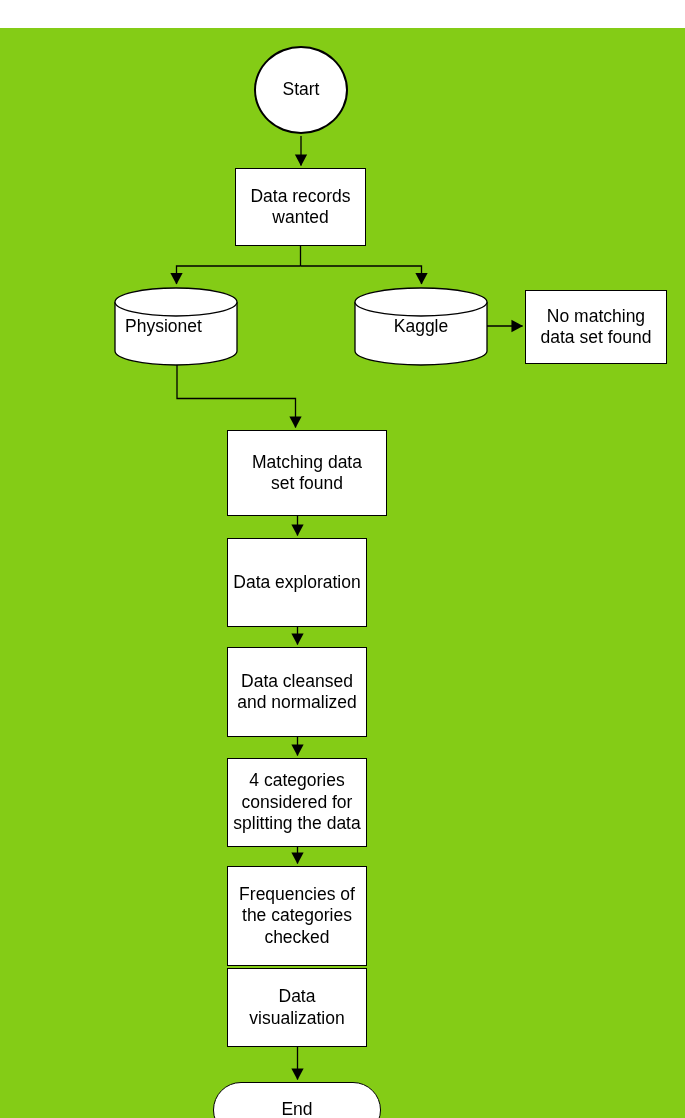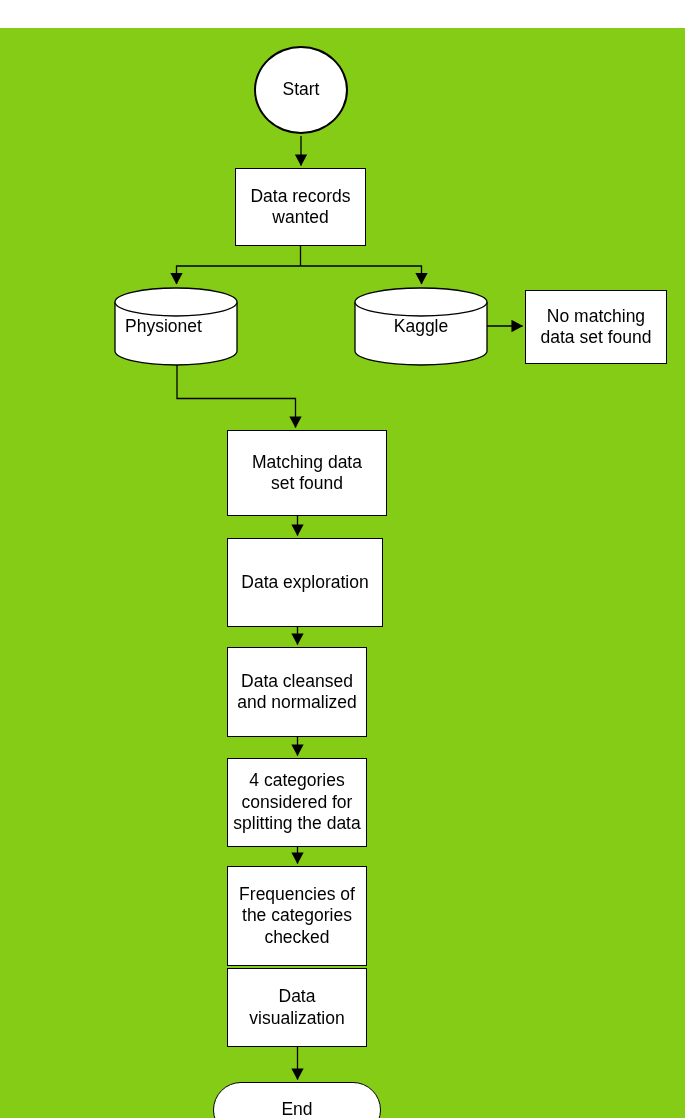--- a/index.html
+++ b/index.html
@@ -109,21 +109,21 @@
   <div class="node rect" style="left:525px; top:262px; width:142px; height:74px;">
     <span class="label">No matching
 data set found</span>
   </div>
 
   <div class="node rect" style="left:227px; top:402px; width:160px; height:86px;">
     <span class="label">Matching data
 set found</span>
   </div>
 
-  <div class="node rect" style="left:227px; top:510px; width:156px; height:89px;">
+  <div class="node rect" style="left:227px; top:510px; width:140px; height:89px;">
     <span class="label">Data exploration</span>
   </div>
 
   <div class="node rect" style="left:227px; top:619px; width:140px; height:90px;">
     <span class="label">Data cleansed
 and normalized</span>
   </div>
 
   <div class="node rect" style="left:227px; top:730px; width:140px; height:89px;">
     <span class="label">4 categories

